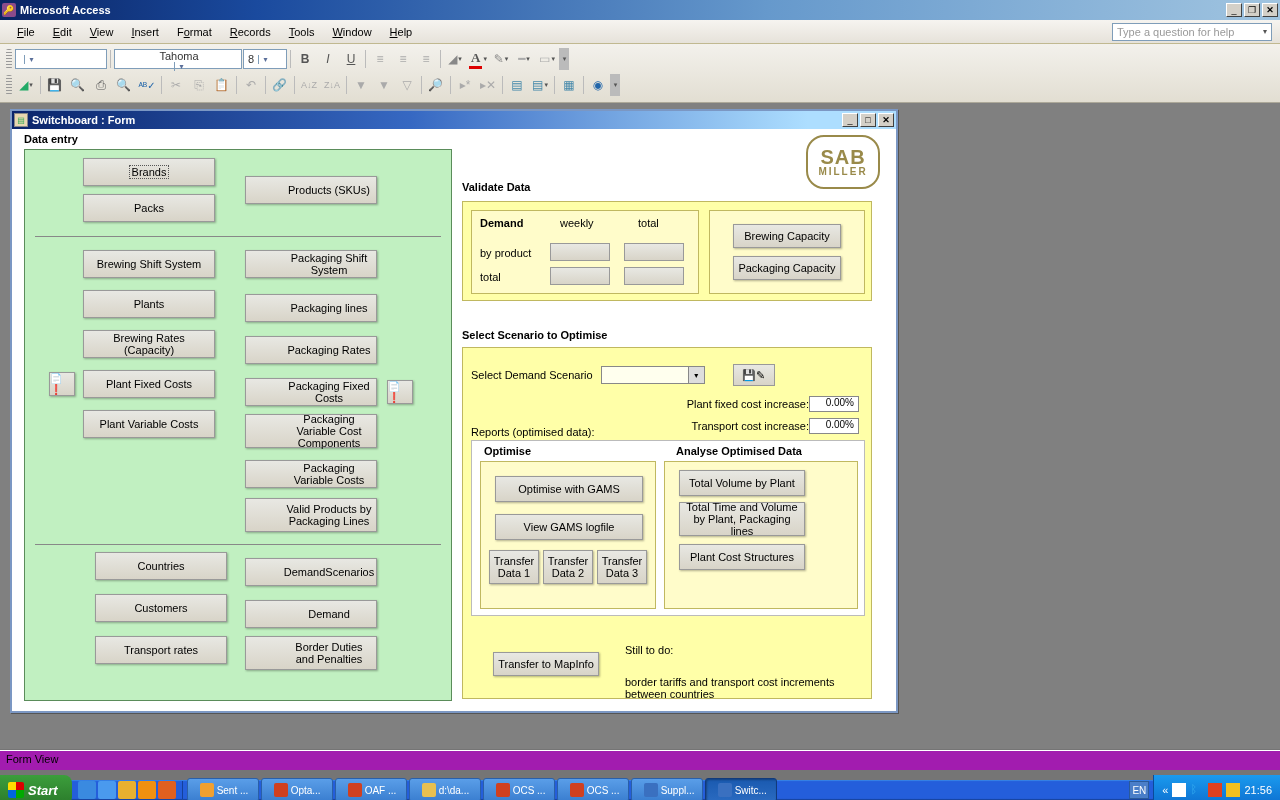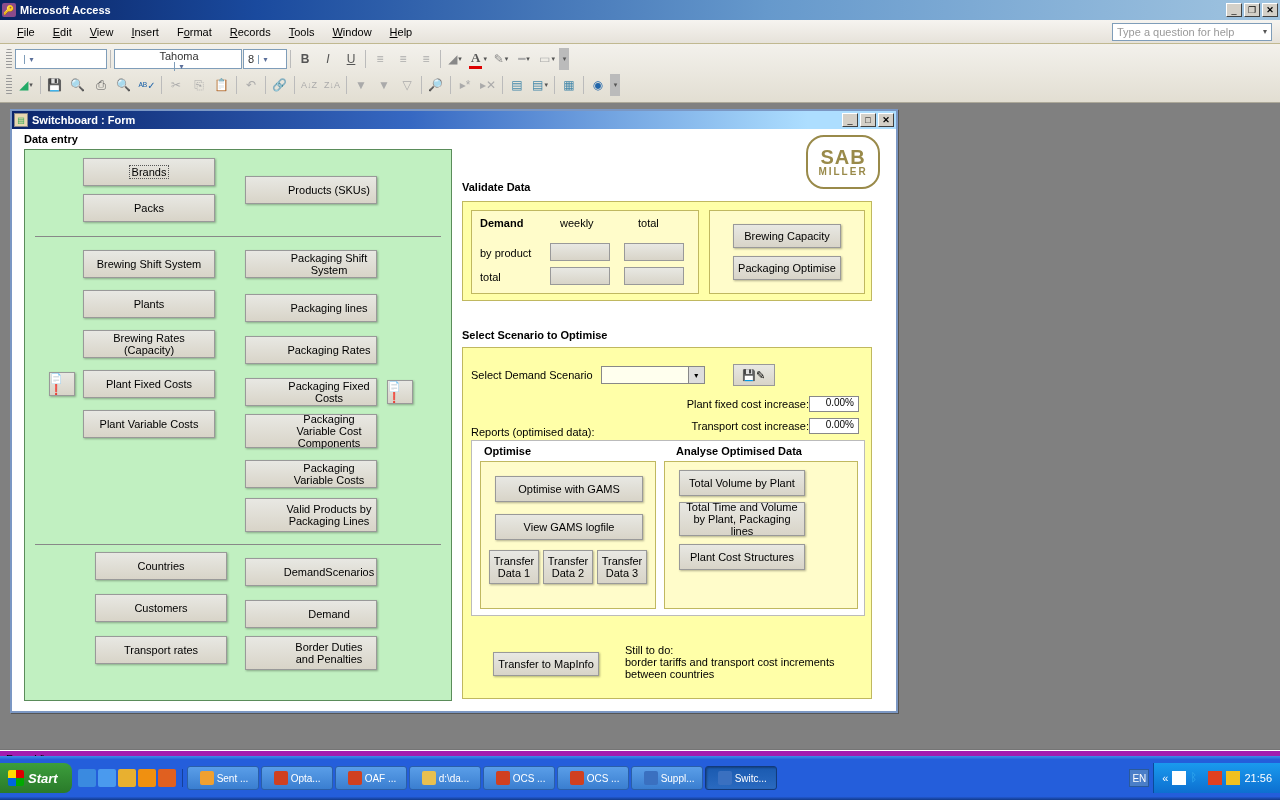--- a/index.html
+++ b/index.html
@@ -90,21 +90,21 @@
   .ana-box { position:absolute; left: 192px; top: 20px; width: 194px; height: 148px;}
   .opt-box .ms-button, .ana-box .ms-button { margin: 0 auto;}
   
   .map-btn { position:absolute; left: 30px; top: 304px; width: 106px; height: 24px;}
   .todo { position:absolute; left: 162px; top: 296px; width: 230px; font-size:11px;}
   
   
   .access-status { position:absolute; bottom: 30px; left: 0; right: 0; height: 20px; background: #a21caf; border-top: 1px solid #fff; padding: 2px 6px; font-size:11px;}
   
   
-  .taskbar { position:absolute; bottom:0; left:0; right:0; height: 44px; background: linear-gradient(#3c8ee8, #245edb 8%, #245edb 92%, #123a8a); display:flex; align-items:center;}
+  .taskbar { position:absolute; bottom:0; left:0; right:0; height: 20px; background: linear-gradient(#3c8ee8, #245edb 8%, #245edb 92%, #123a8a); display:flex; align-items:center;}
   .start { height: 30px; padding: 0 14px 0 8px; background: linear-gradient(#3c9e3c, #2a7a2a); color:#fff; font-weight:bold; font-style: italic; display:flex; align-items:center; gap:4px; border-radius: 0 8px 8px 0; font-size:13px;}
   .start .flag { width:16px; height:16px; background: conic-gradient(#d00 0 25%, #0a0 0 50%, #06d 0 75%, #fd0 0); border-radius:2px;}
   .ql { display:flex; gap:2px; padding: 0 6px; align-items:center; border-right: 1px solid #15409a;}
   .ql .qi { width:18px; height:18px; border-radius:2px;}
   .task-btns { display:flex; gap:2px; padding: 0 4px; flex:1; overflow:hidden;}
   .task-btn { height: 24px; min-width: 68px; max-width: 72px; background: linear-gradient(#5a9ee8, #3a7ed0); border: 1px solid #2a5fa8; border-radius: 3px; display:flex; align-items:center; gap:3px; padding: 0 12px; color:#fff; font-size:10px; overflow:hidden; white-space:nowrap;}
   .task-btn.active { background: linear-gradient(#1a5ab0, #2a6ac0); border-color: #123a7a; box-shadow: inset 1px 1px 2px rgba(0,0,0,.3);}
   .task-btn .ti { width:14px; height:14px; background:#fff; flex-shrink:0; border-radius:2px;}
   .lang { width: 20px; height: 18px; background: #4a7ec8; color:#fff; font-size:10px; display:flex; align-items:center; justify-content:center; border:1px solid #2a5a9a; margin: 0 4px;}
   .tray { background: linear-gradient(#1a9aee, #0d6fd0); height:30px; display:flex; align-items:center; padding: 0 8px; gap:4px; color:#fff; font-size:11px; border-left: 1px solid #0a4a9a;}
@@ -286,21 +286,21 @@
           <span class="hdr" style="left:166px;">total</span>
           <span style="position:absolute; left:8px; top:36px;">by product</span>
           <span style="position:absolute; left:8px; top:60px;">total</span>
           <div class="small-val-btn" style="left:78px; top:32px;"></div>
           <div class="small-val-btn" style="left:152px; top:32px;"></div>
           <div class="small-val-btn" style="left:78px; top:56px;"></div>
           <div class="small-val-btn" style="left:152px; top:56px;"></div>
         </div>
         <div class="inner-yellow cap-box">
           <div class="ms-button">Brewing Capacity</div>
-          <div class="ms-button">Packaging Optimise</div>
+          <div class="ms-button">Packaging Capacity</div>
         </div>
       </div>
 
       <div class="scenario-label">Select Scenario to Optimise</div>
       <div class="yellow-box scenario-box">
         <div class="scen-row">
           <span>Select Demand Scenario</span>
           <div class="scen-combo">
               <span class="ar">▾</span>
             </div>
@@ -327,21 +327,21 @@
             <div class="ms-button" style="position:absolute; left:116px; top:88px; width:50px; height:34px;">Transfer Data  3</div>
           </div>
           <div class="inner-yellow ana-box">
             <div class="ms-button" style="position:absolute; left:14px; top:8px; width:126px; height:26px;">Total Volume by Plant</div>
             <div class="ms-button" style="position:absolute; left:14px; top:40px; width:126px; height:34px;">Total Time and Volume by Plant, Packaging lines</div>
             <div class="ms-button" style="position:absolute; left:14px; top:82px; width:126px; height:26px;">Plant Cost Structures</div>
           </div>
         </div>
         <div class="ms-button map-btn">Transfer to MapInfo</div>
         <div class="todo">
-          <div style="margin-bottom:0;">Still to do:</div>
+          <div style="margin-bottom:20px;">Still to do:</div>
           <div>border tariffs and transport cost increments between countries</div>
         </div>
       </div>
 
     </div>
   </div>
 </div>
 
 <div class="access-status">Form View</div>
 

